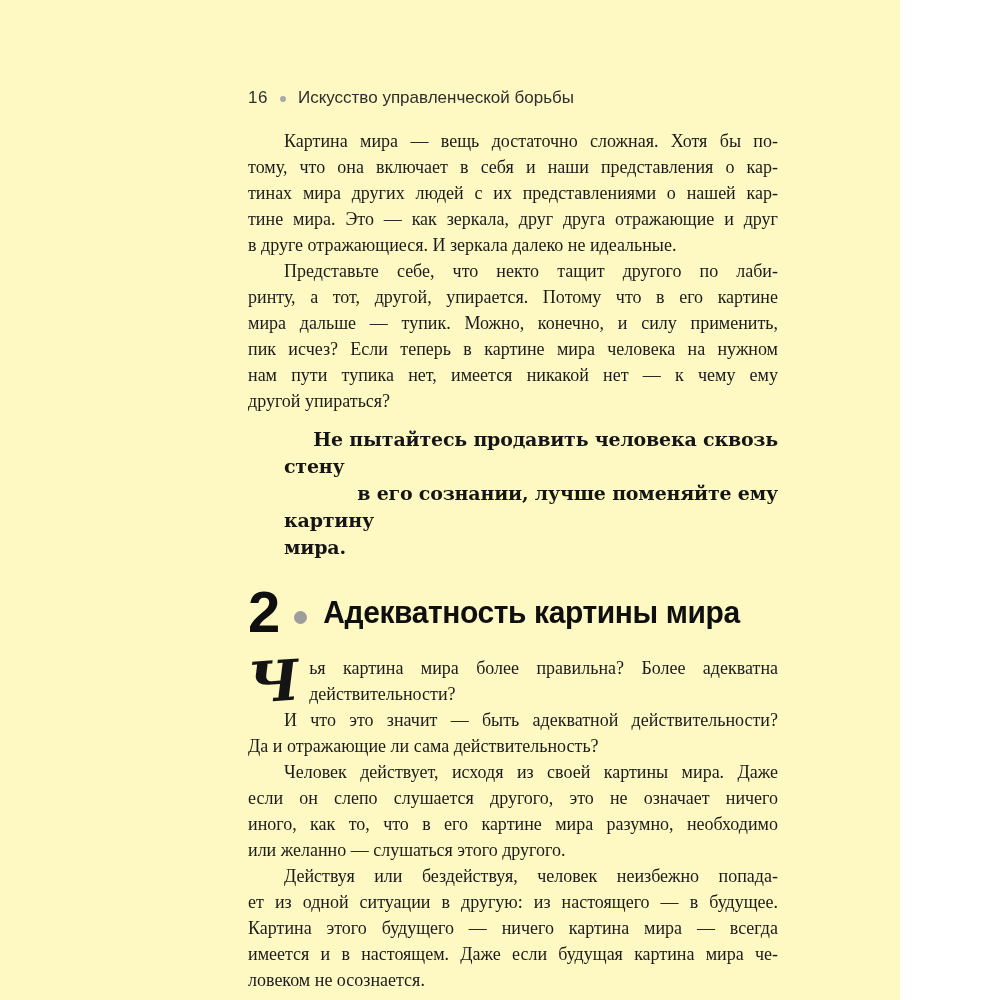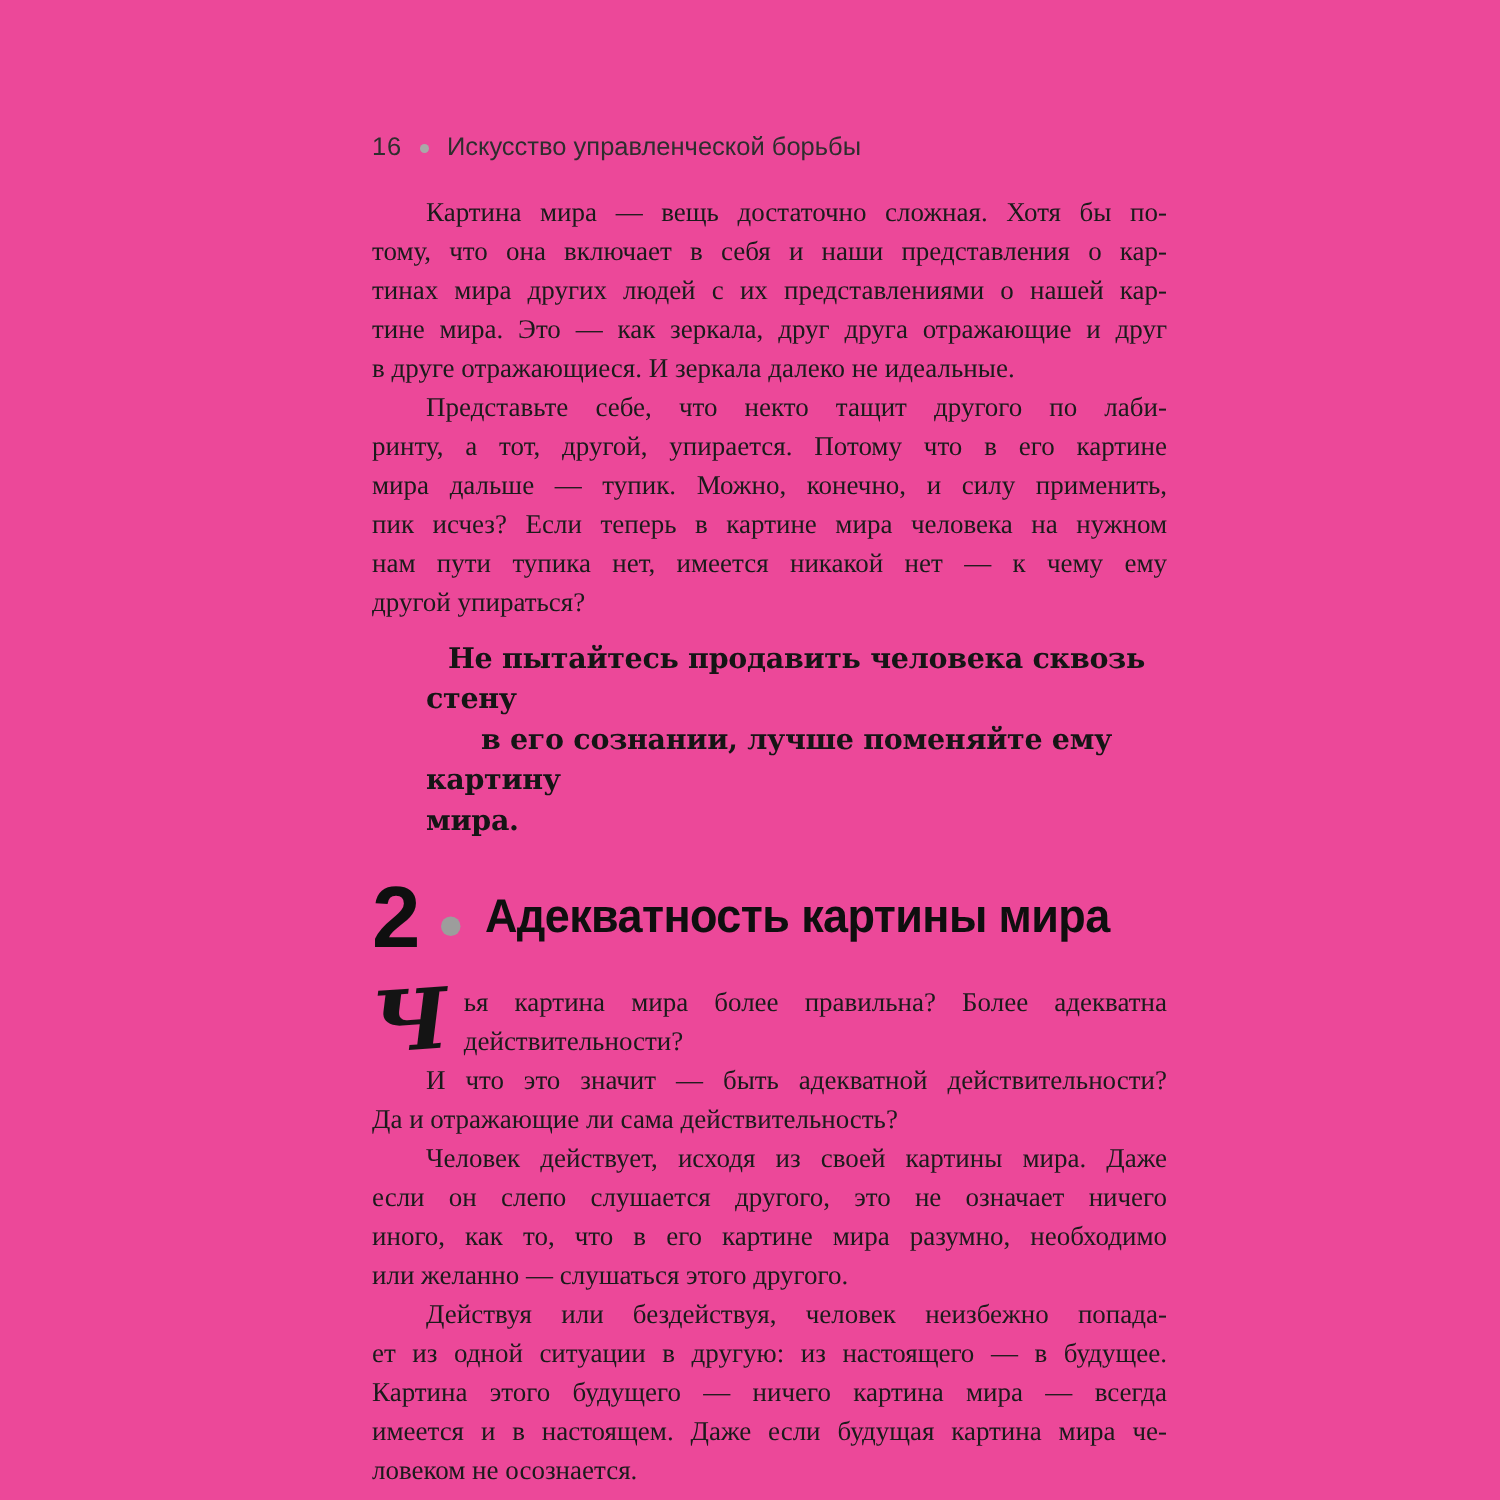--- a/index.html
+++ b/index.html
@@ -1,30 +1,30 @@
 <!DOCTYPE html>
 <html lang="ru"><head>
 <meta charset="utf-8">
 <style>
   html,body{margin:0;padding:0;background:#ffffff;}
-  .page{position:relative;width:1000px;height:1000px;background:#ec4899;overflow:hidden;}
+  .page{position:relative;width:900px;height:1000px;background:#fef9c3;overflow:hidden;}
   .content{position:absolute;left:248px;top:88px;width:530px;}
 
   
   .page-header{display:flex;align-items:center;font-family:"Liberation Sans",sans-serif;
     font-size:17px;color:#2e2e2e;margin-bottom:20px;}
   .page-header .num{letter-spacing:.5px;}
   .dot-sm{width:6px;height:6px;border-radius:50%;background:#a9a9a8;margin:2px 12px 0 12px;flex:none;}
 
   
   .para{font-family:"Liberation Serif",serif;font-size:18px;line-height:26px;color:#1b1b1b;}
   .jline{text-align:justify;text-align-last:justify;}
   .jline.last{text-align-last:left;}
   .para.indent .jline:first-child{text-indent:36px;}
-  .ragged .jline{text-align:center;text-align-last:left;}
+  .ragged .jline{text-align:right;text-align-last:left;}
 
   
   .quote{margin:12px 0 10px 36px;font-family:"DejaVu Serif",serif;font-weight:700;
     font-size:19px;line-height:27px;color:#151515;letter-spacing:-.2px;}
 
   
   .chapter{display:flex;align-items:center;margin:22px 0 14px 0;color:#0f0f0f;}
   .chapter-number{font-family:"Liberation Sans",sans-serif;font-weight:900;font-size:58px;
     line-height:1;letter-spacing:-2px;}
   .dot-lg{width:13px;height:13px;border-radius:50%;background:#9d9d9c;margin:10px 16px 0 16px;flex:none;}

